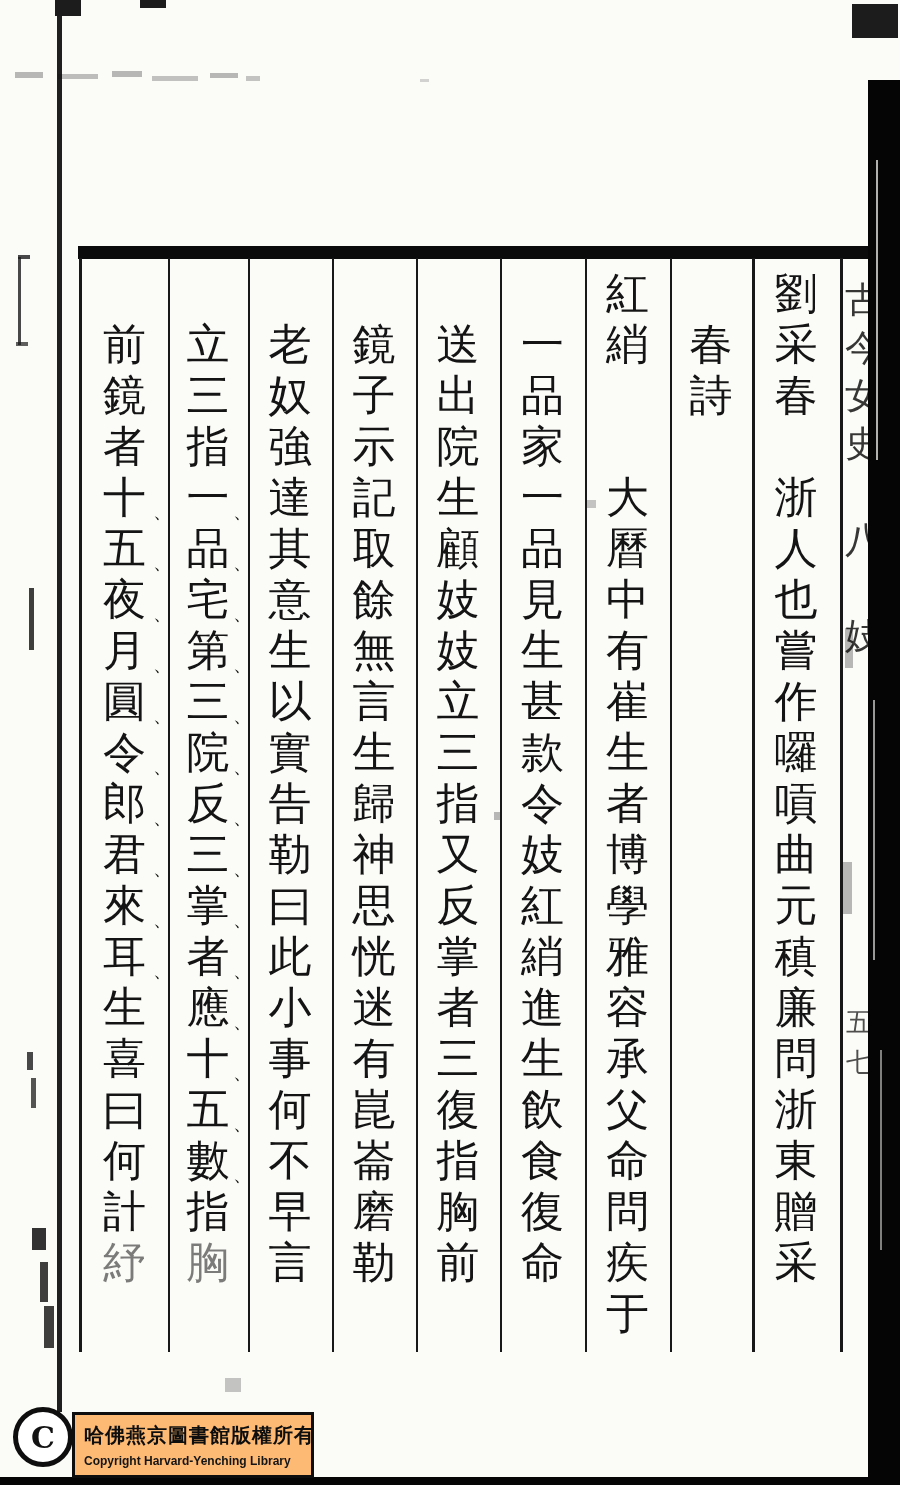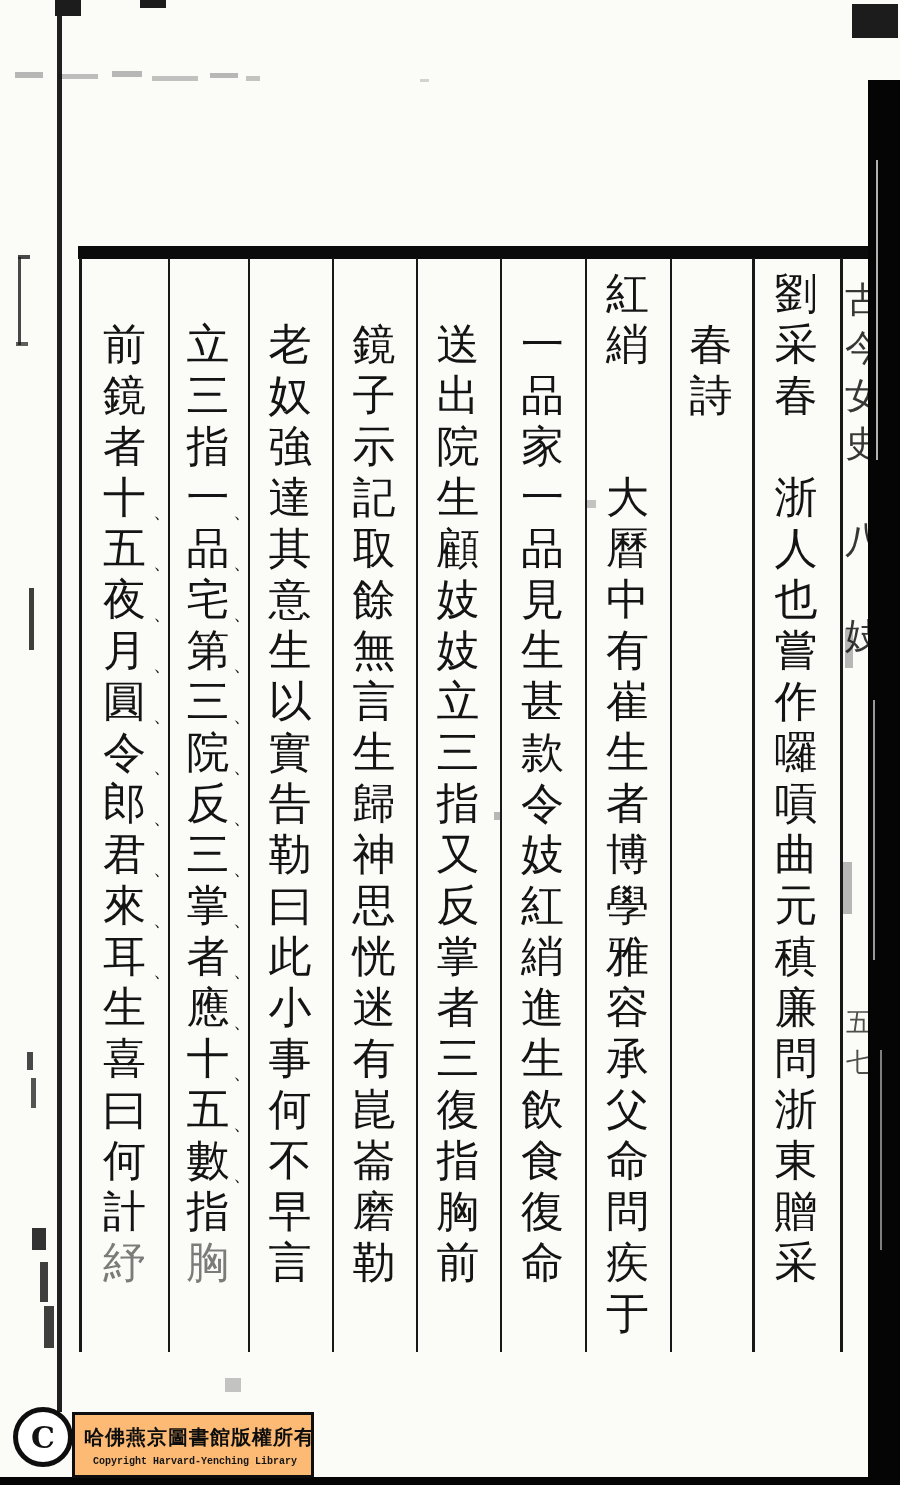--- a/index.html
+++ b/index.html
@@ -33,22 +33,22 @@
     position:absolute;left:13px;top:1407px;width:50px;height:50px;border:5px solid #0e0e0e;
     border-radius:50%;background:#fff;display:flex;align-items:center;justify-content:center;
     font-size:30px;font-weight:bold;z-index:9;font-family:"DejaVu Serif","Liberation Serif",serif;
   }
   .stamp-box{
     position:absolute;left:72px;top:1412px;width:242px;height:66px;border:3px solid #0e0e0e;
     background:#fdba74;box-sizing:border-box;display:flex;flex-direction:column;justify-content:center;
     padding-left:9px;z-index:9;
   }
   .stamp-cn{font-size:20px;font-weight:bold;color:#0e0e0e;letter-spacing:1px;white-space:nowrap;}
-  .stamp-en{font-size:10px;font-weight:bold;color:#151515;margin-top:5px;
-    font-family:Liberation Mono, monospace;white-space:nowrap;margin-left:9px;}
+  .stamp-en{font-size:12px;font-weight:bold;color:#151515;margin-top:5px;
+    font-family:Liberation Sans, sans-serif;white-space:nowrap;}
 </style>
 </head>
 <body>
 
 <div class="page">
 
   <div class="mark" style="left:15px;top:72px;width:28px;height:6px;opacity:.3;"></div>
   <div class="mark" style="left:58px;top:74px;width:40px;height:5px;opacity:.28;"></div>
   <div class="mark" style="left:112px;top:71px;width:30px;height:6px;opacity:.3;"></div>
   <div class="mark" style="left:152px;top:76px;width:46px;height:5px;opacity:.26;"></div>

